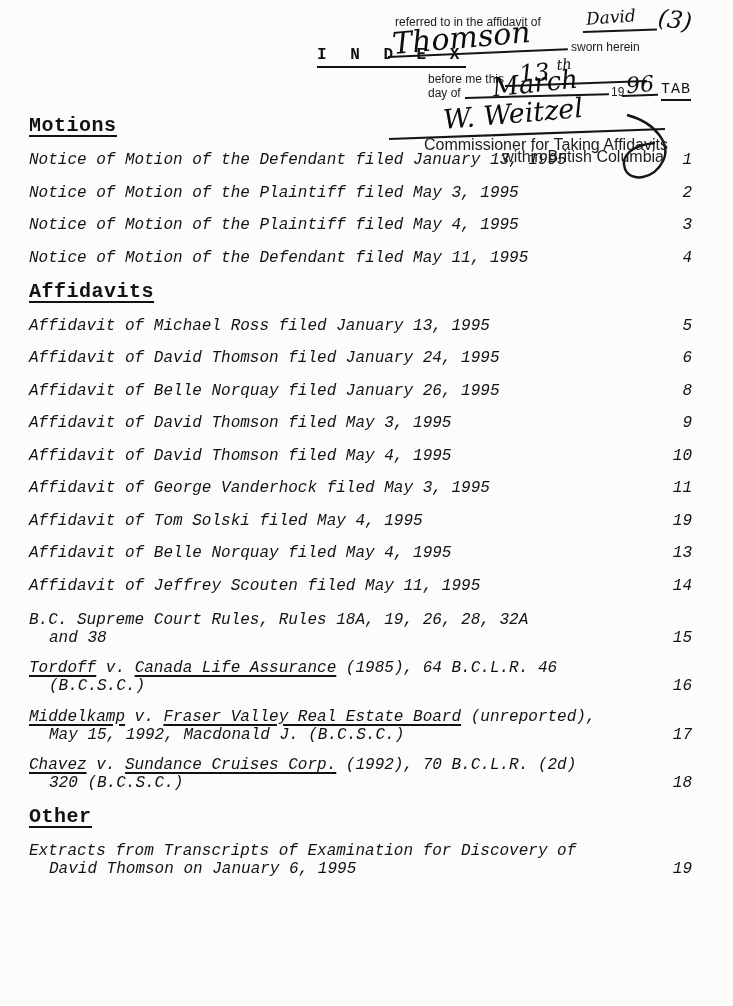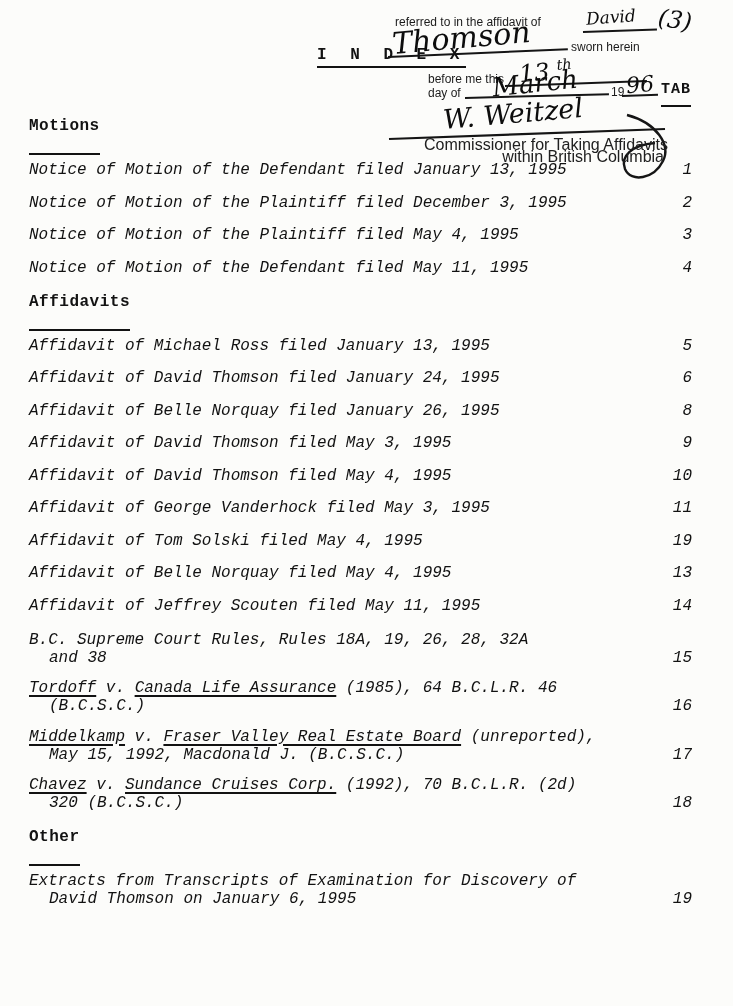--- a/index.html
+++ b/index.html
@@ -6,22 +6,22 @@
   .page{
     position:relative;width:733px;height:1006px;margin:0 auto;
     background:#fcfcfa;color:#121212;overflow:hidden;
     font-family:"Liberation Mono", monospace;
   }
   
   .sections{position:absolute;left:29px;top:117px;width:663px;}
   .section{margin-top:16px;}
   .section:first-child{margin-top:0;}
   .heading{
-    display:inline-block;font-weight:bold;font-size:16px;line-height:18px;
-    border-bottom:2px solid #121212;padding-bottom:18px;margin-bottom:6px;
+    display:inline-block;font-weight:bold;font-size:20px;line-height:18px;
+    border-bottom:2px solid #121212;padding-bottom:0;margin-bottom:14px;
     letter-spacing:.5px;
   }
   .entry{display:flex;align-items:flex-end;margin-bottom:14.5px;font-style:italic;}
   .entry.two-line{margin-bottom:12.5px;}
   .entry-text{flex:1;font-size:16px;line-height:18px;letter-spacing:0;}
   .line{white-space:nowrap;}
   .line.indent{padding-left:20px;}
   .seg-u{text-decoration:underline;text-underline-offset:3px;text-decoration-thickness:1.5px;}
   .tab-num{width:42px;text-align:right;font-size:16px;line-height:18px;flex:none;}
   
@@ -35,22 +35,22 @@
     color:#0d0d0d;white-space:nowrap;
   }
   .hline{position:absolute;height:2px;background:#151515;transform-origin:left center;}
   .title-index{
     position:absolute;left:317px;top:46px;
     font-family:"Liberation Mono", monospace;font-weight:bold;font-size:16px;
     letter-spacing:7px;border-bottom:2.5px solid #121212;padding-bottom:2px;
   }
   .tab-header{
     position:absolute;left:661px;top:81px;
-    font-family:"Liberation Mono", monospace;font-weight:bold;font-size:15px;
-    border-bottom:2px solid #121212;padding-bottom:7px;letter-spacing:1px;
+    font-family:"Liberation Mono", monospace;font-weight:normal;font-size:15px;
+    border-bottom:2px solid #121212;padding-bottom:1px;letter-spacing:1px;
   }
   .commish{
     position:absolute;left:424px;top:139px;width:240px;text-align:right;
     font-family:"Liberation Sans", sans-serif;font-size:16px;line-height:11.5px;
     color:#202020;white-space:nowrap;
   }
   .sig-svg{position:absolute;left:375px;top:95px;}
   sup.hand-sup{font-size:60%;}
 </style>
 </head>
@@ -62,21 +62,21 @@
       <div class="section">
         <div><span class="heading">Motions</span></div>
         <div class="entry">
           <div class="entry-text">
             <div class="line"><span>Notice of Motion of the Defendant filed January 13, 1995</span></div>
           </div>
           <div class="tab-num">1</div>
         </div>
         <div class="entry">
           <div class="entry-text">
-            <div class="line"><span>Notice of Motion of the Plaintiff filed December 3, 1995</span></div>
+            <div class="line"><span>Notice of Motion of the Plaintiff filed May 3, 1995</span></div>
           </div>
           <div class="tab-num">2</div>
         </div>
         <div class="entry">
           <div class="entry-text">
             <div class="line"><span>Notice of Motion of the Plaintiff filed May 4, 1995</span></div>
           </div>
           <div class="tab-num">3</div>
         </div>
         <div class="entry">

